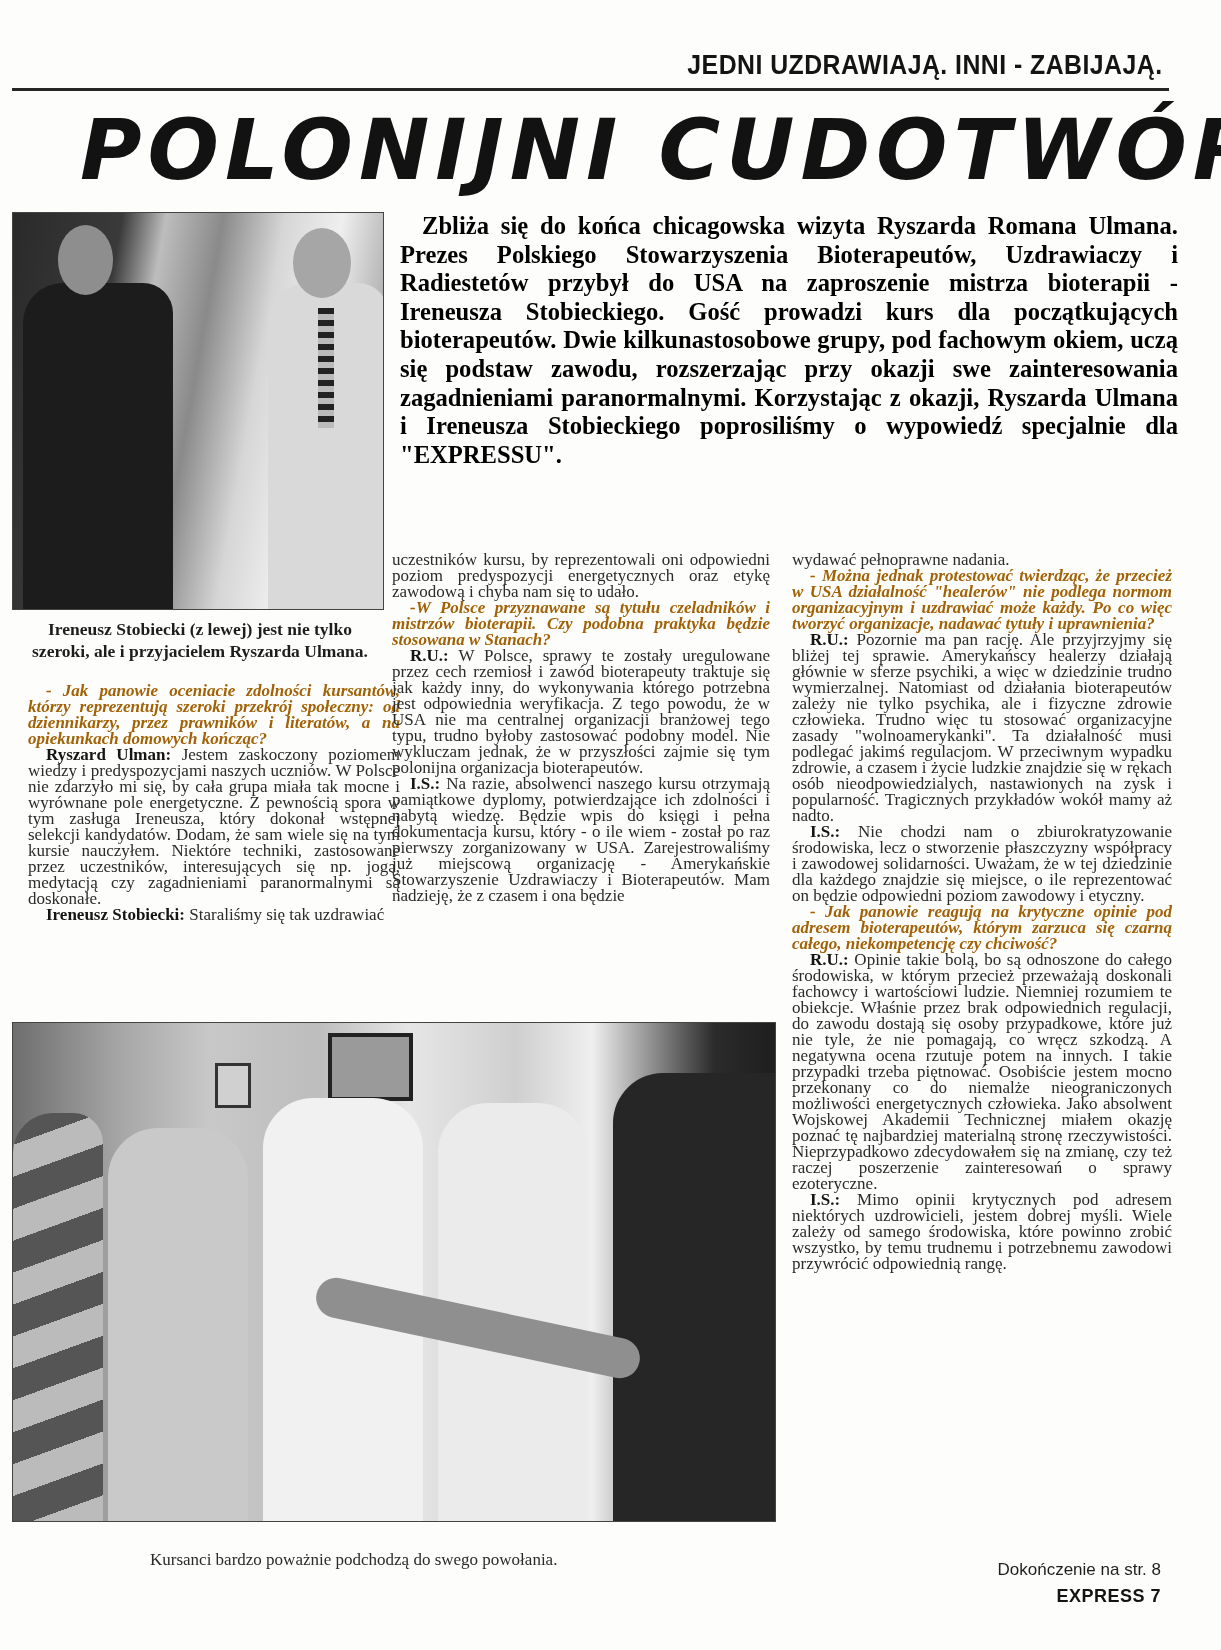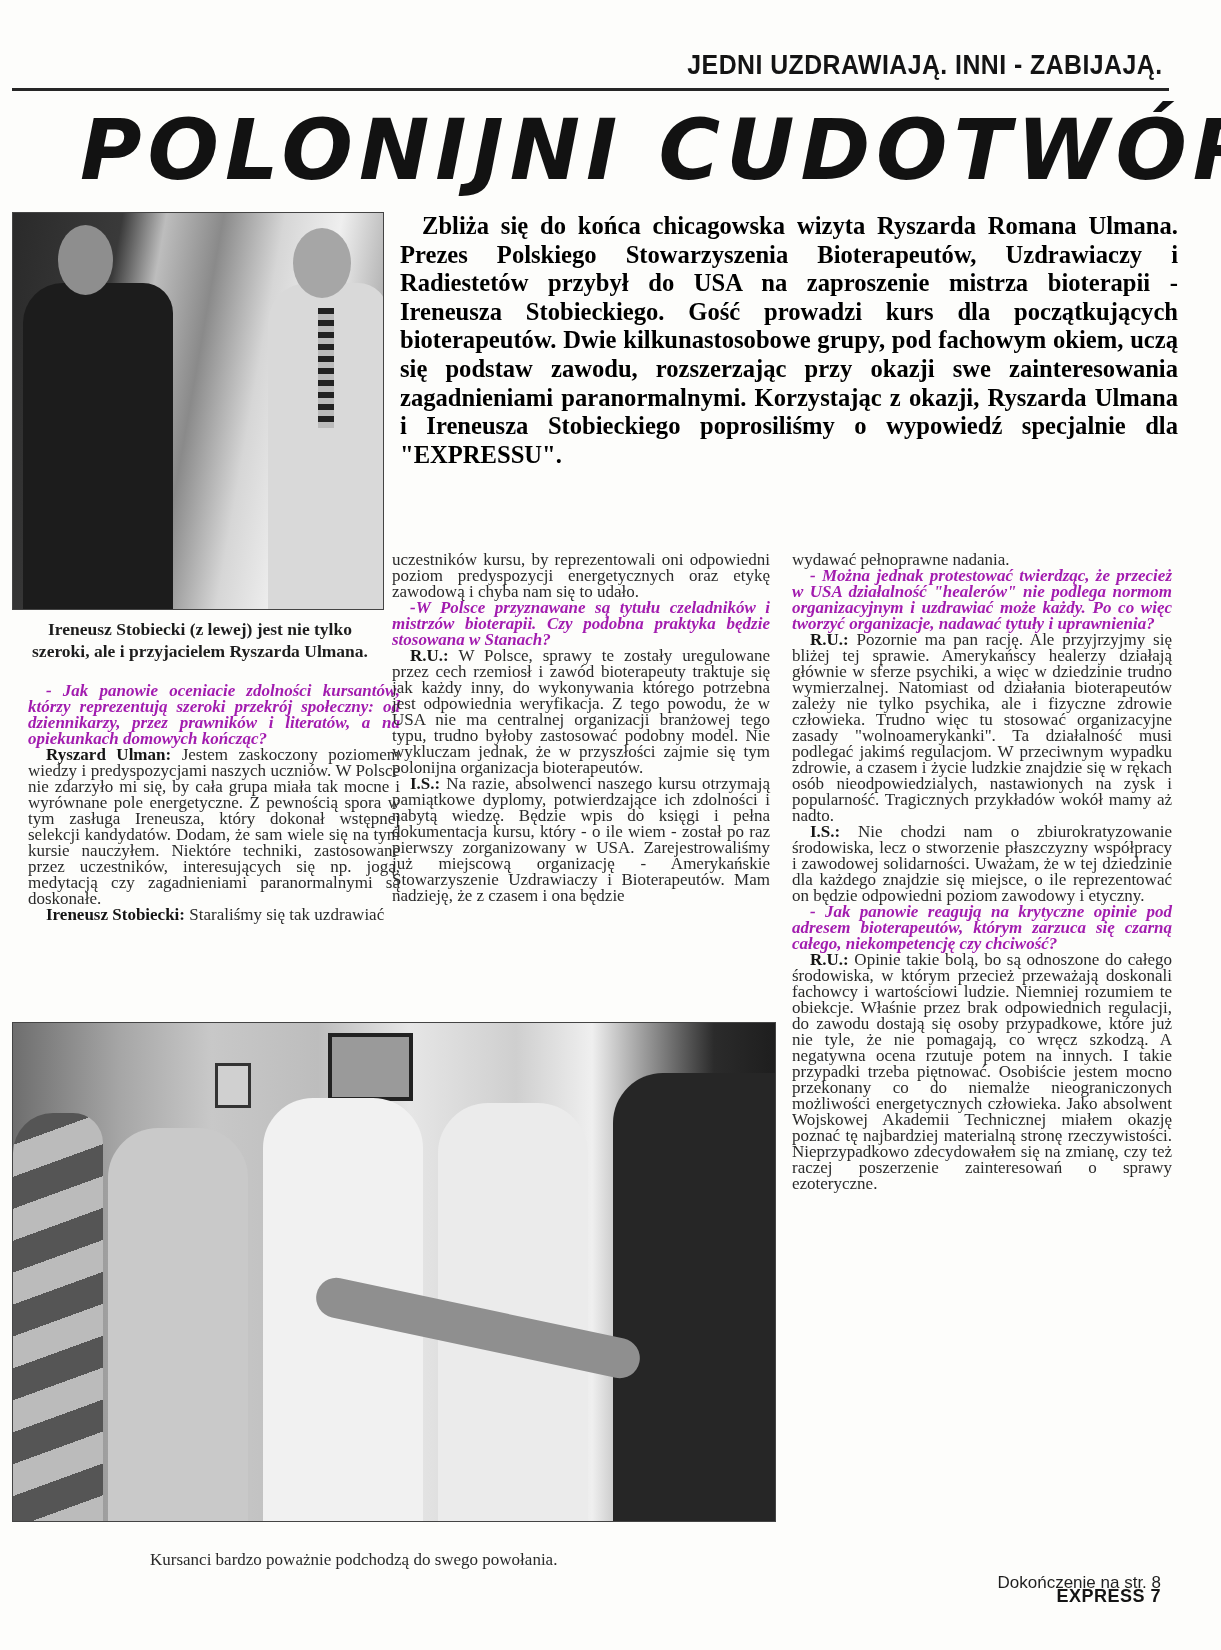--- a/index.html
+++ b/index.html
@@ -30,36 +30,36 @@
     .photo .shape { position: absolute; }
 
     .caption-top {
       position: absolute; left: 20px; top: 618px; width: 360px;
       font-weight: bold; font-size: 17.5px; line-height: 22px; text-align: center;
     }
 
     .col { position: absolute; font-size: 17px; line-height: 16px; text-align: justify; color: #2a2a2a; }
     .col p { text-indent: 18px; }
     .col p.noindent { text-indent: 0; }
-    .col .q { font-weight: bold; font-style: italic; color: #a21caf; }
+    .col .q { font-weight: bold; font-style: italic; color: #a16207; }
     .col .sp { font-weight: bold; color: #151515; }
 
     .col1 { left: 28px; top: 683px; width: 372px; }
     .col2 { left: 392px; top: 552px; width: 378px; }
     .col3 { left: 792px; top: 552px; width: 380px; }
 
     .lead {
       position: absolute; left: 400px; top: 212px; width: 778px;
       font-weight: bold; font-size: 24.6px; line-height: 28.6px; text-align: justify;
       text-indent: 22px; color: #000000;
     }
 
     .caption-bottom { position: absolute; left: 150px; top: 1530px; font-size: 17px; color: #2a2a2a; margin-top: 20px; }
     .continued { position: absolute; right: 60px; top: 1560px;
-      font-family: "Liberation Sans", "DejaVu Sans", sans-serif; font-size: 17px; color: #1f1f1f; margin-top: 13px; }
+      font-family: "Liberation Sans", "DejaVu Sans", sans-serif; font-size: 17px; color: #1f1f1f; }
     .folio { position: absolute; right: 60px; top: 1586px;
       font-family: "Liberation Sans", "DejaVu Sans", sans-serif; font-weight: bold; font-size: 18px; color: #141414; letter-spacing: 0.5px; }
   </style>
 </head>
 <body>
 
 <div class="kicker">JEDNI UZDRAWIAJĄ. INNI - ZABIJAJĄ.</div>
 <div class="rule"></div>
 <div class="headline">POLONIJNI CUDOTWÓRCY</div>
 
@@ -88,20 +88,21 @@
   <p><span class="sp">I.S.:</span><span> Na razie, absolwenci naszego kursu otrzymają pamiątkowe dyplomy, potwierdzające ich zdolności i nabytą wiedzę. Będzie wpis do księgi i pełna dokumentacja kursu, który - o ile wiem - został po raz pierwszy zorganizowany w USA. Zarejestrowaliśmy już miejscową organizację - Amerykańskie Stowarzyszenie Uzdrawiaczy i Bioterapeutów. Mam nadzieję, że z czasem i ona będzie</span></p>
 </div>
 
 <div class="col col3">
   <p class="noindent">wydawać pełnoprawne nadania.</p>
   <p class="q">- Można jednak protestować twierdząc, że przecież w USA działalność "healerów" nie podlega normom organizacyjnym i uzdrawiać może każdy. Po co więc tworzyć organizacje, nadawać tytuły i uprawnienia?</p>
   <p><span class="sp">R.U.:</span><span> Pozornie ma pan rację. Ale przyjrzyjmy się bliżej tej sprawie. Amerykańscy healerzy działają głównie w sferze psychiki, a więc w dziedzinie trudno wymierzalnej. Natomiast od działania bioterapeutów zależy nie tylko psychika, ale i fizyczne zdrowie człowieka. Trudno więc tu stosować organizacyjne zasady "wolnoamerykanki". Ta działalność musi podlegać jakimś regulacjom. W przeciwnym wypadku zdrowie, a czasem i życie ludzkie znajdzie się w rękach osób nieodpowiedzialych, nastawionych na zysk i popularność. Tragicznych przykładów wokół mamy aż nadto.</span></p>
   <p><span class="sp">I.S.:</span><span> Nie chodzi nam o zbiurokratyzowanie środowiska, lecz o stworzenie płaszczyzny współpracy i zawodowej solidarności. Uważam, że w tej dziedzinie dla każdego znajdzie się miejsce, o ile reprezentować on będzie odpowiedni poziom zawodowy i etyczny.</span></p>
   <p class="q">- Jak panowie reagują na krytyczne opinie pod adresem bioterapeutów, którym zarzuca się czarną całego, niekompetencję czy chciwość?</p>
   <p><span class="sp">R.U.:</span><span> Opinie takie bolą, bo są odnoszone do całego środowiska, w którym przecież przeważają doskonali fachowcy i wartościowi ludzie. Niemniej rozumiem te obiekcje. Właśnie przez brak odpowiednich regulacji, do zawodu dostają się osoby przypadkowe, które już nie tyle, że nie pomagają, co wręcz szkodzą. A negatywna ocena rzutuje potem na innych. I takie przypadki trzeba piętnować. Osobiście jestem mocno przekonany co do niemalże nieograniczonych możliwości energetycznych człowieka. Jako absolwent Wojskowej Akademii Technicznej miałem okazję poznać tę najbardziej materialną stronę rzeczywistości. Nieprzypadkowo zdecydowałem się na zmianę, czy też raczej poszerzenie zainteresowań o sprawy ezoteryczne.</span></p>
+  <p><span class="sp">I.S.:</span><span> Mimo opinii krytycznych pod adresem niektórych uzdrowicieli, jestem dobrej myśli. Wiele zależy od samego środowiska, które powinno zrobić wszystko, by temu trudnemu i potrzebnemu zawodowi przywrócić odpowiednią rangę.</span></p>
 </div>
 
 <div class="photo photo-bottom">
   <div class="shape" style="left:315px;top:10px;width:85px;height:68px;border:4px solid #222;background:#9a9a9a;"></div>
   <div class="shape" style="left:202px;top:40px;width:36px;height:45px;border:3px solid #333;background:#d0d0d0;"></div>
   <div class="shape" style="left:0px;top:90px;width:90px;height:410px;background:repeating-linear-gradient(160deg,#555 0 30px,#bbb 30px 60px);border-radius:40px 30px 0 0;"></div>
   <div class="shape" style="left:95px;top:105px;width:140px;height:395px;background:#c9c9c9;border-radius:50px 50px 0 0;"></div>
   <div class="shape" style="left:250px;top:75px;width:160px;height:425px;background:#f1f1f1;border-radius:50px 50px 0 0;"></div>
   <div class="shape" style="left:425px;top:80px;width:150px;height:420px;background:#ebebeb;border-radius:50px 50px 0 0;"></div>
   <div class="shape" style="left:600px;top:50px;width:164px;height:450px;background:#262626;border-radius:50px 0 0 0;"></div>

